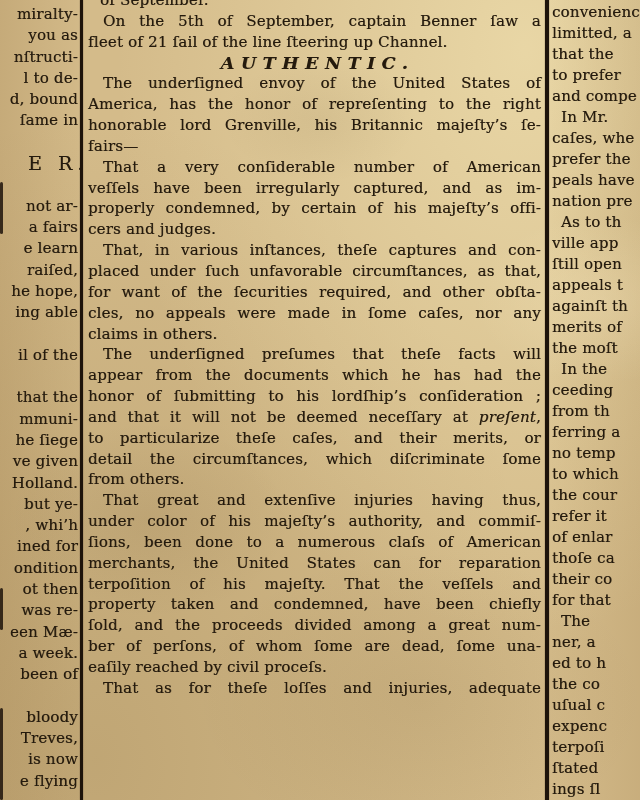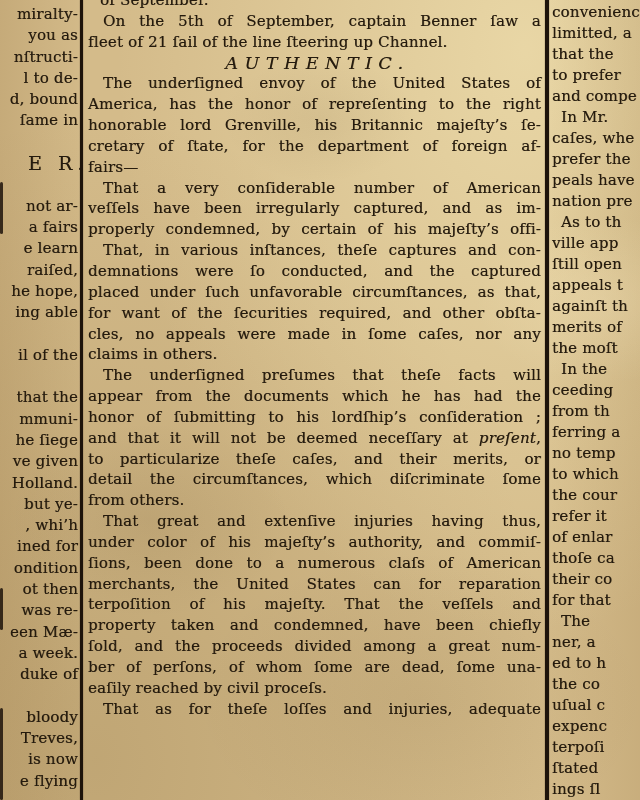--- a/index.html
+++ b/index.html
@@ -29,21 +29,21 @@
   .col{position:absolute;text-shadow:0.4px 0 0 rgba(36,26,13,0.55);letter-spacing:0.2px;}
   #left-col{left:0;top:4px;width:78px;font-size:15px;line-height:21.3px;text-align:right;}
   #left-col .ln{height:21.3px;white-space:nowrap;}
   #left-col .er{font-size:19px;letter-spacing:5px;padding-left:28px;}
 
   #center-col{left:88px;top:-10px;width:453px;font-size:15px;line-height:20.85px;}
   .cln{text-align:justify;text-align-last:justify;-moz-text-align-last:justify;text-justify:inter-word;height:20.85px;}
   .cln.last{text-align-last:left;-moz-text-align-last:left;}
   .cln.first{text-indent:15px;}
   .cln.frag{text-indent:12px;}
-  .headline{height:20.85px;text-align:center;font-style:italic;font-size:17.5px;letter-spacing:6.5px;padding-left:6px;box-sizing:border-box;}
+  .headline{height:20.85px;text-align:center;font-style:italic;font-size:17.5px;letter-spacing:6.5px;padding-left:6px;box-sizing:border-box;font-weight:bold;}
   .it{font-style:italic;}
 
   #right-col{left:552px;top:2px;width:88px;font-size:15px;line-height:21px;text-align:left;}
   #right-col .rln{height:21px;white-space:nowrap;}
   #right-col .indent{text-indent:9px;}
 </style>
 </head>
 <body>
 
 <div id="texture"></div>
@@ -73,43 +73,42 @@
     <div class="ln">ve given</div>
     <div class="ln">Holland.</div>
     <div class="ln">but ye-</div>
     <div class="ln">, whi’h</div>
     <div class="ln">ined for</div>
     <div class="ln">ondition</div>
     <div class="ln">ot then</div>
     <div class="ln">was re-</div>
     <div class="ln">een Mæ-</div>
     <div class="ln">a week.</div>
-    <div class="ln">duke of</div>
+    <div class="ln">been of</div>
     <div class="ln"></div>
     <div class="ln">bloody</div>
     <div class="ln">Treves,</div>
     <div class="ln">is now</div>
     <div class="ln">e flying</div>
   </div>
 <div class="rule" id="rule-left"></div>
 <div class="col" id="center-col">
     <div class="cln last frag">of September.</div>
     <div class="cln first">On the 5th of September, captain Benner ſaw a</div>
     <div class="cln last">fleet of 21 ſail of the line ſteering up Channel.</div>
     <div class="headline">AUTHENTIC.</div>
     <div class="cln first">The underſigned envoy of the United States of</div>
     <div class="cln">America, has the honor of repreſenting to the right</div>
     <div class="cln">honorable lord Grenville, his Britannic majeſty’s ſe-</div>
-    <div class="cln">cretary of ſtate, for the department of foreign af-</div>
     <div class="cln last">fairs—</div>
     <div class="cln first">That a very conſiderable number of American</div>
     <div class="cln">veſſels have been irregularly captured, and as im-</div>
     <div class="cln">properly condemned, by certain of his majeſty’s offi-</div>
+    <div class="cln last">cers and judges.</div>
     <div class="cln first">That, in various inſtances, theſe captures and con-</div>
-    <div class="cln">demnations were ſo conducted, and the captured</div>
     <div class="cln">placed under ſuch unfavorable circumſtances, as that,</div>
     <div class="cln">for want of the ſecurities required, and other obſta-</div>
     <div class="cln">cles, no appeals were made in ſome caſes, nor any</div>
     <div class="cln last">claims in others.</div>
     <div class="cln first">The underſigned preſumes that theſe facts will</div>
     <div class="cln">appear from the documents which he has had the</div>
     <div class="cln">honor of ſubmitting to his lordſhip’s conſideration ;</div>
     <div class="cln"><span>and that it will not be deemed neceſſary at </span><span class="it">preſent</span><span>,</span></div>
     <div class="cln">to particularize theſe caſes, and their merits, or</div>
     <div class="cln">detail the circumſtances, which diſcriminate ſome</div>

